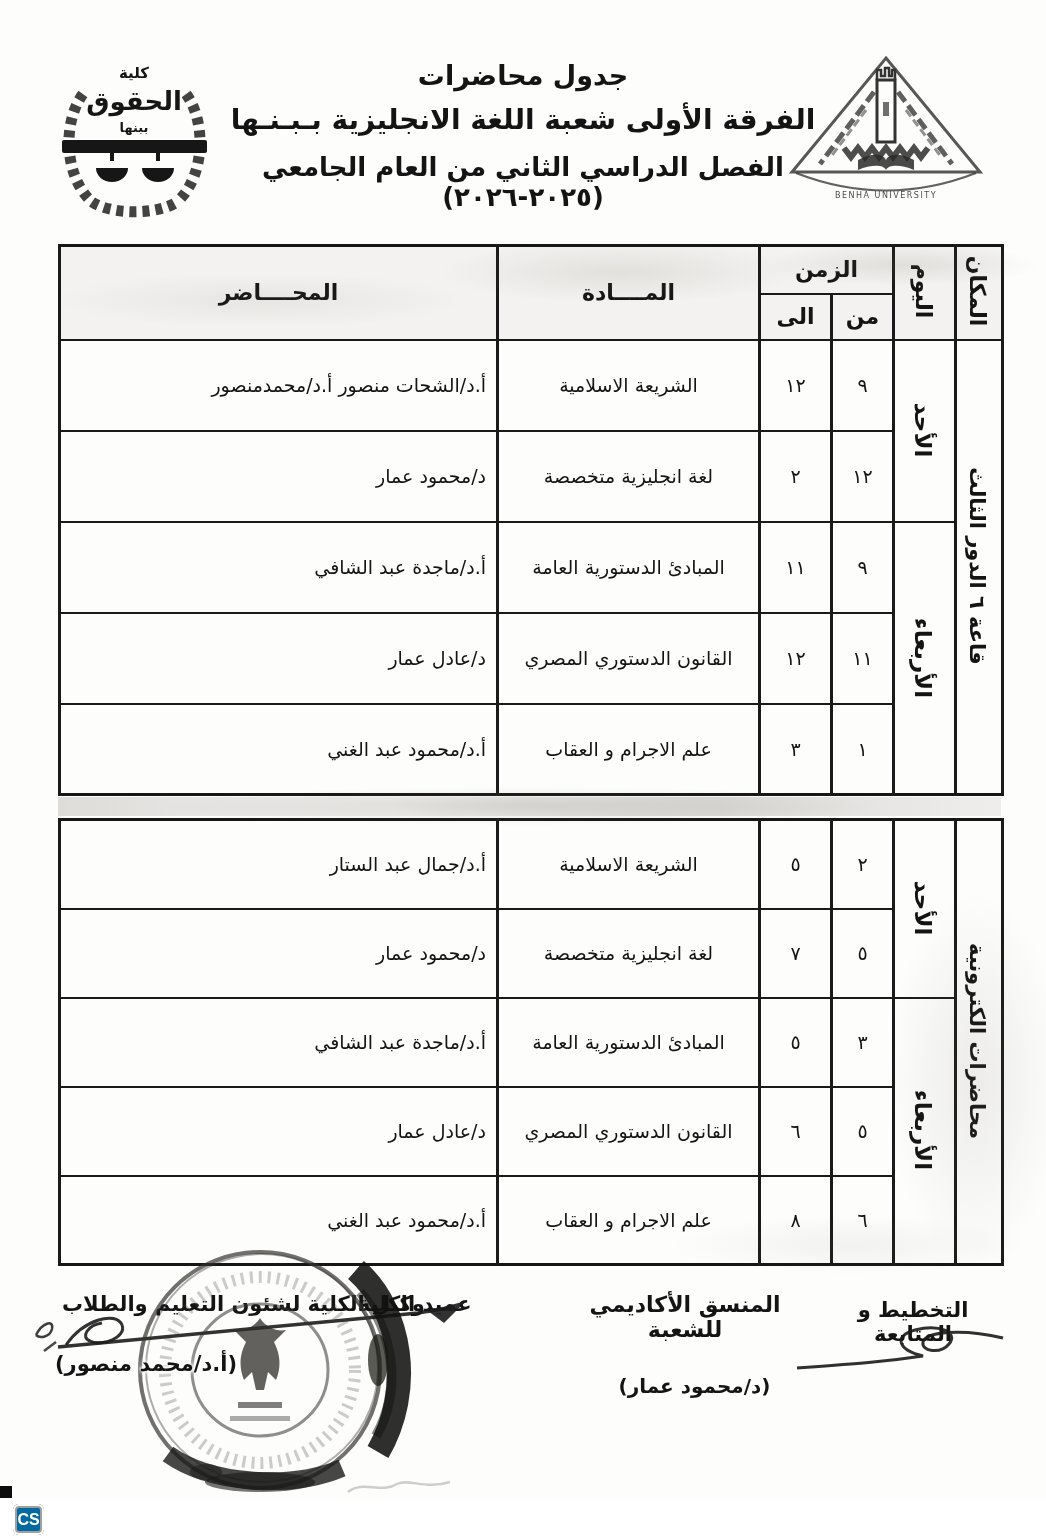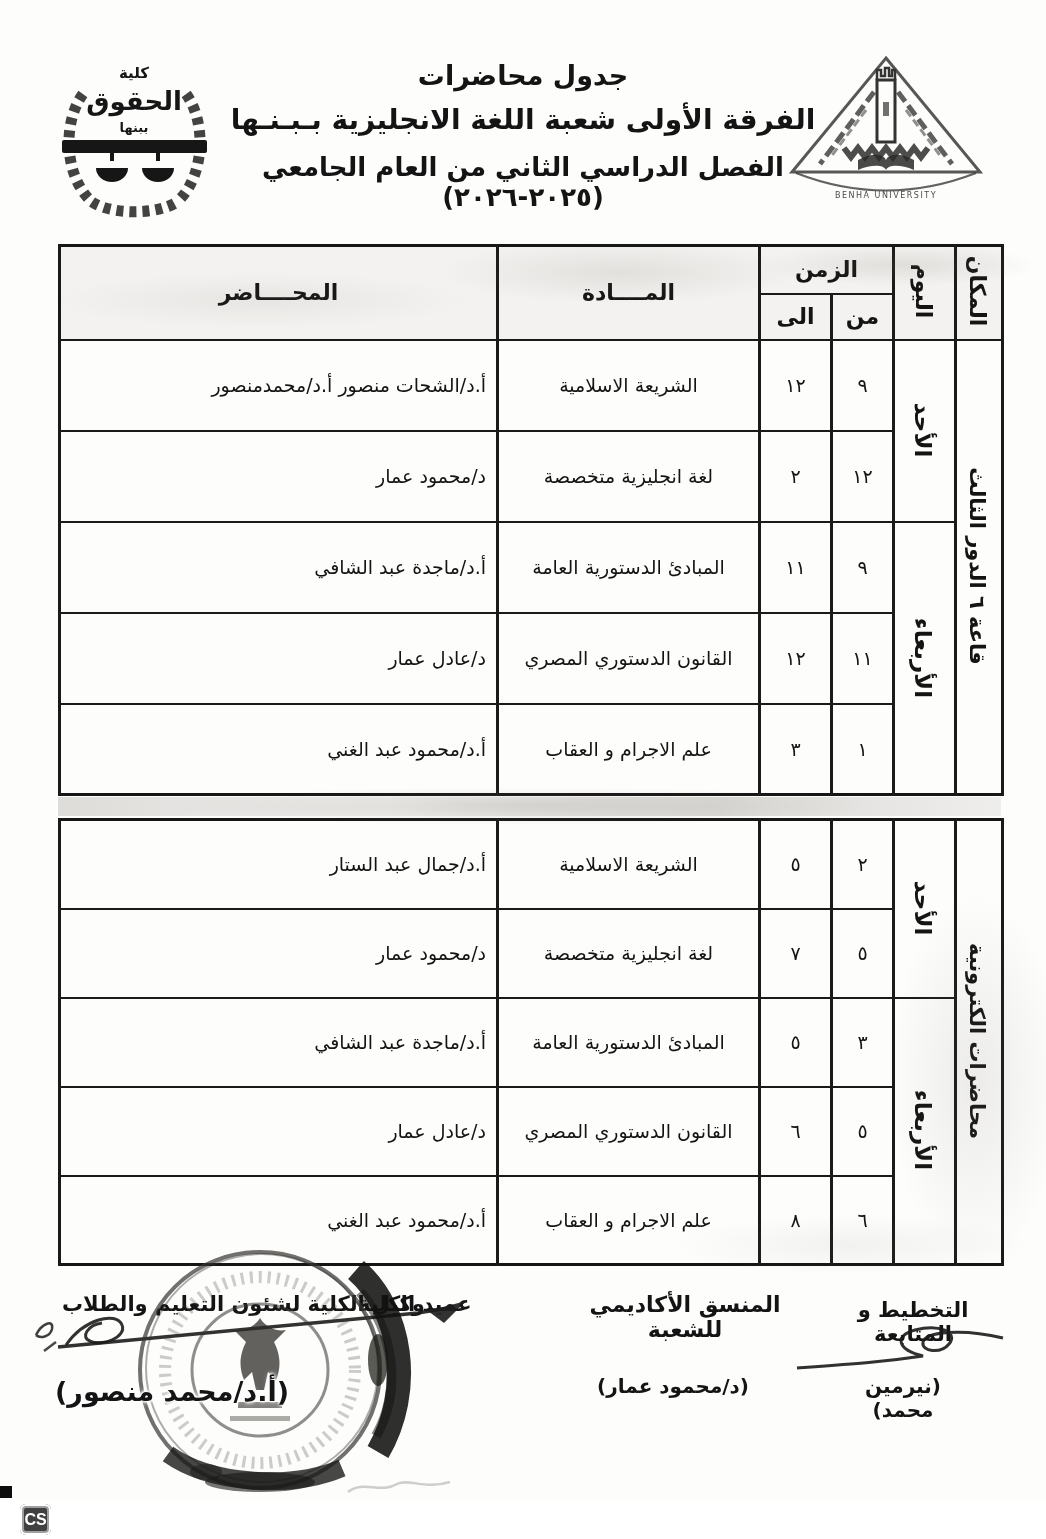--- a/index.html
+++ b/index.html
@@ -47,21 +47,21 @@
 
   .sigtitle{position:absolute;font-weight:700;direction:rtl;z-index:2;font-size:21px;}
   .signame{position:absolute;font-weight:700;direction:rtl;z-index:6;font-size:20px;}
   .overstamp{text-shadow:0 0 4px #fff,0 0 6px #fff,1px 1px 2px #fff,-1px -1px 2px #fff;}
   .sig-svg{position:absolute;z-index:4;}
   .stamp{position:absolute;left:110px;top:1240px;z-index:5;}
 
   .blackdot{position:absolute;left:0;top:1486px;width:12px;height:12px;background:#0d0d0d;z-index:7;}
   .cam-bar{position:absolute;left:0;right:0;top:1500px;height:39px;background:#ffffff;z-index:7;
     display:flex;align-items:center;font-family:"Liberation Sans",sans-serif;}
-  .cs-badge{width:31px;height:31px;margin-left:20px;border-radius:6px;background:#404040;
+  .cs-badge{width:31px;height:31px;margin-left:13px;border-radius:6px;background:#0369a1;
     color:#ffffff;font-weight:700;font-size:16px;display:flex;align-items:center;justify-content:center;
     box-shadow:inset 0 0 0 2px #fff, inset 0 0 0 4px #a0a0a0;}
   .cs-text{margin-right:0;margin-left:12px;color:#9d9d9d;font-size:23px;}
   .faint-scribble{position:absolute;left:345px;top:1476px;z-index:6;}
 </style>
 </head>
 <body>
 
 <div class="page">
   <div class="noise"></div>
@@ -212,28 +212,27 @@
   <div class="vlabel vl-22" style="left:977px;top:291px;">المكان</div>
   <div class="vlabel vl-22" style="left:923px;top:291px;">اليوم</div>
   <div class="vlabel vl-21" style="left:977px;top:566px;">قاعة ٦ الدور الثالث</div>
   <div class="vlabel vl-23" style="left:923px;top:430px;">الأحد</div>
   <div class="vlabel vl-23" style="left:923px;top:658px;">الأربعاء</div>
   <div class="vlabel vl-21" style="left:977px;top:1041px;">محاضرات الكترونية</div>
   <div class="vlabel vl-23" style="left:923px;top:908px;">الأحد</div>
   <div class="vlabel vl-23" style="left:923px;top:1130px;">الأربعاء</div>
 
   <div class="sigtitle" style="left:833px;top:1298px;width:160px;text-align:center;">التخطيط و المتابعة</div>
-  <div class="signame" style="left:833px;top:1374px;width:140px;text-align:center;">(نيرمين محمد)</div>
 
   <div class="sigtitle" style="left:560px;top:1292px;width:250px;text-align:center;font-size:22px;">المنسق الأكاديمي للشعبة</div>
-  <div class="signame" style="left:584px;top:1374px;width:165px;text-align:right;">(د/محمود عمار)</div>
+  <div class="signame" style="left:612px;top:1374px;width:165px;text-align:center;">(د/محمود عمار)</div>
 
   <div class="sigtitle" style="left:62px;top:1292px;">وكيل الكلية لشئون التعليم والطلاب</div>
   <div class="sigtitle" style="left:358px;top:1292px;">عميد الكلية</div>
-  <div class="signame overstamp" style="left:55px;top:1352px;font-size:27px;margin-top:24px;">(أ.د/محمد منصور)</div>
+  <div class="signame overstamp" style="left:55px;top:1352px;font-size:21px;">(أ.د/محمد منصور)</div>
 
   <svg class="sig-svg" style="left:793px;top:1320px;" width="215" height="55" viewBox="0 0 215 55">
     <path d="M4,48 C60,44 90,42 130,36 C105,30 100,16 122,10 C146,4 166,12 156,24 C148,34 128,32 130,22 C132,12 168,8 210,18" stroke="#1b1b1b" stroke-width="3" fill="none" opacity="0.9"></path>
   </svg>
   <svg class="sig-svg" style="left:30px;top:1295px;" width="470" height="80" viewBox="0 0 470 80">
     <path d="M28,52 C120,44 260,30 388,18 L424,12" stroke="#1c1c1c" stroke-width="3.5" fill="none" opacity="0.9"></path>
     <path d="M398,16 L436,6 L414,28 Z" fill="#1c1c1c" opacity="0.9"></path>
     <path d="M36,50 C54,24 86,16 92,30 C97,42 72,52 60,46 C50,42 58,30 72,28" stroke="#1c1c1c" stroke-width="3" fill="none" opacity="0.9"></path>
     <path d="M6,40 C12,28 24,24 22,34 C20,42 10,44 6,40" stroke="#1c1c1c" stroke-width="2.5" fill="none" opacity="0.85"></path>
     <path d="M14,56 l12,-9" stroke="#1c1c1c" stroke-width="2.5" fill="none" opacity="0.8"></path>

